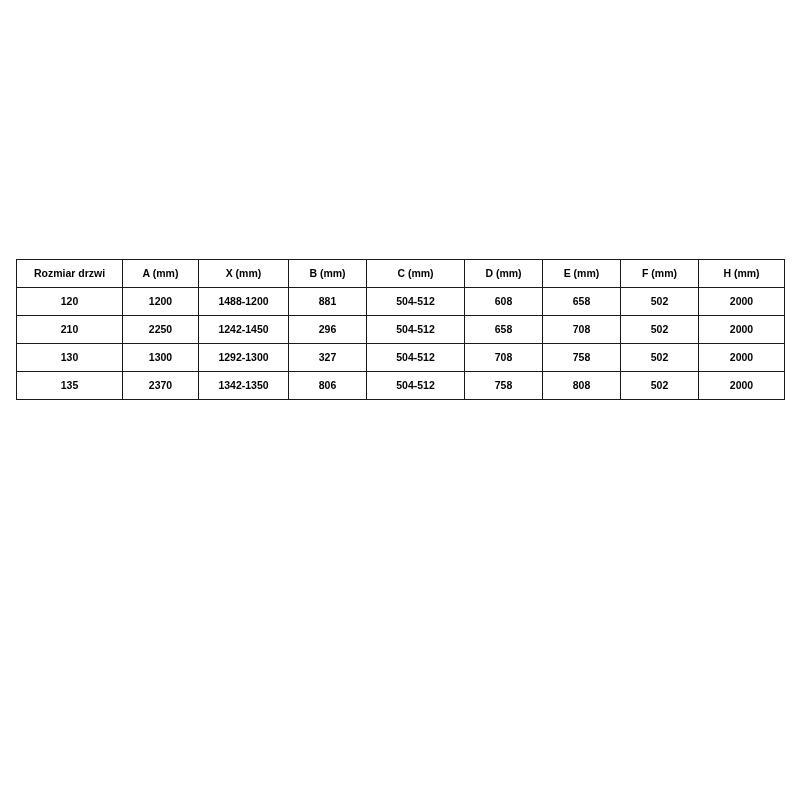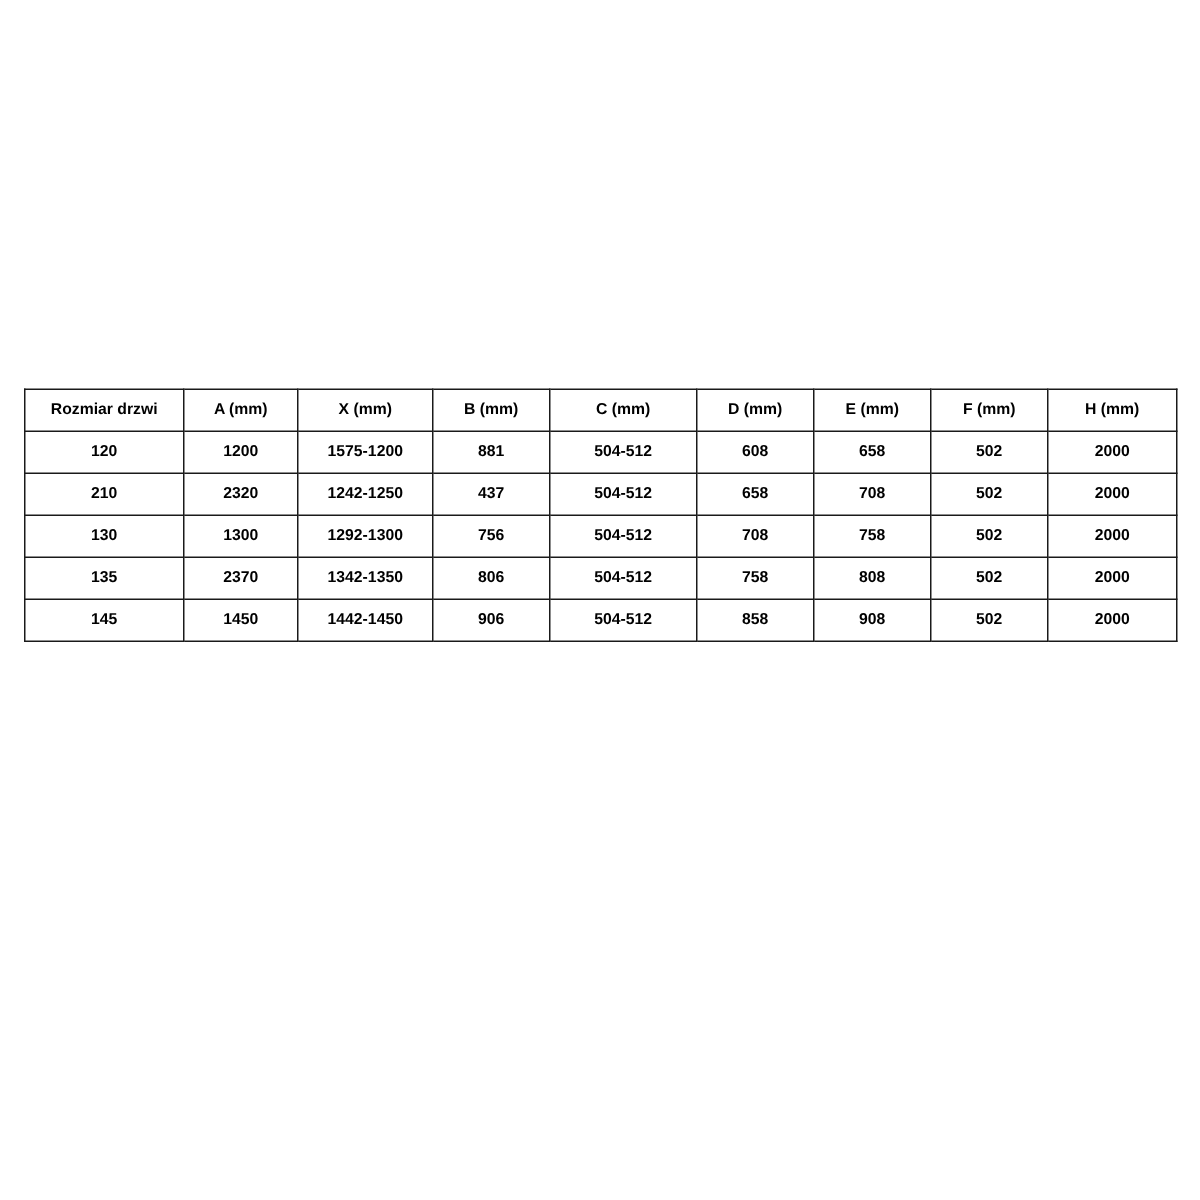--- a/index.html
+++ b/index.html
@@ -80,67 +80,56 @@
         <th>D (mm)</th>
         <th>E (mm)</th>
         <th>F (mm)</th>
         <th>H (mm)</th>
       </tr>
     </thead>
     <tbody>
       <tr>
         <td>120</td>
         <td>1200</td>
-        <td>1575-1200</td>
+        <td>1488-1200</td>
         <td>881</td>
         <td>504-512</td>
         <td>608</td>
         <td>658</td>
         <td>502</td>
         <td>2000</td>
       </tr>
       <tr>
         <td>210</td>
-        <td>2320</td>
-        <td>1242-1250</td>
-        <td>437</td>
+        <td>2250</td>
+        <td>1242-1450</td>
+        <td>296</td>
         <td>504-512</td>
         <td>658</td>
         <td>708</td>
         <td>502</td>
         <td>2000</td>
       </tr>
       <tr>
         <td>130</td>
         <td>1300</td>
         <td>1292-1300</td>
-        <td>756</td>
+        <td>327</td>
         <td>504-512</td>
         <td>708</td>
         <td>758</td>
         <td>502</td>
         <td>2000</td>
       </tr>
       <tr>
         <td>135</td>
         <td>2370</td>
         <td>1342-1350</td>
         <td>806</td>
         <td>504-512</td>
         <td>758</td>
         <td>808</td>
         <td>502</td>
         <td>2000</td>
       </tr>
-      <tr>
-        <td>145</td>
-        <td>1450</td>
-        <td>1442-1450</td>
-        <td>906</td>
-        <td>504-512</td>
-        <td>858</td>
-        <td>908</td>
-        <td>502</td>
-        <td>2000</td>
-      </tr>
     </tbody>
   </table>
 </div>
 
 </body></html>

